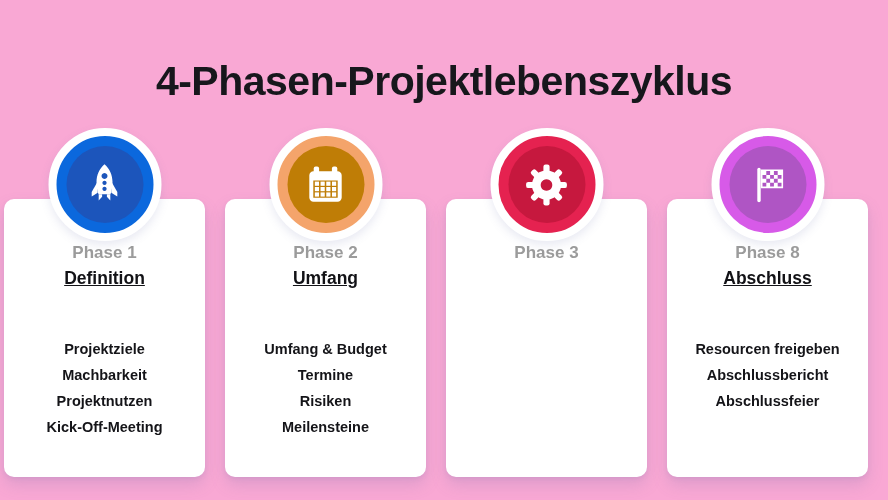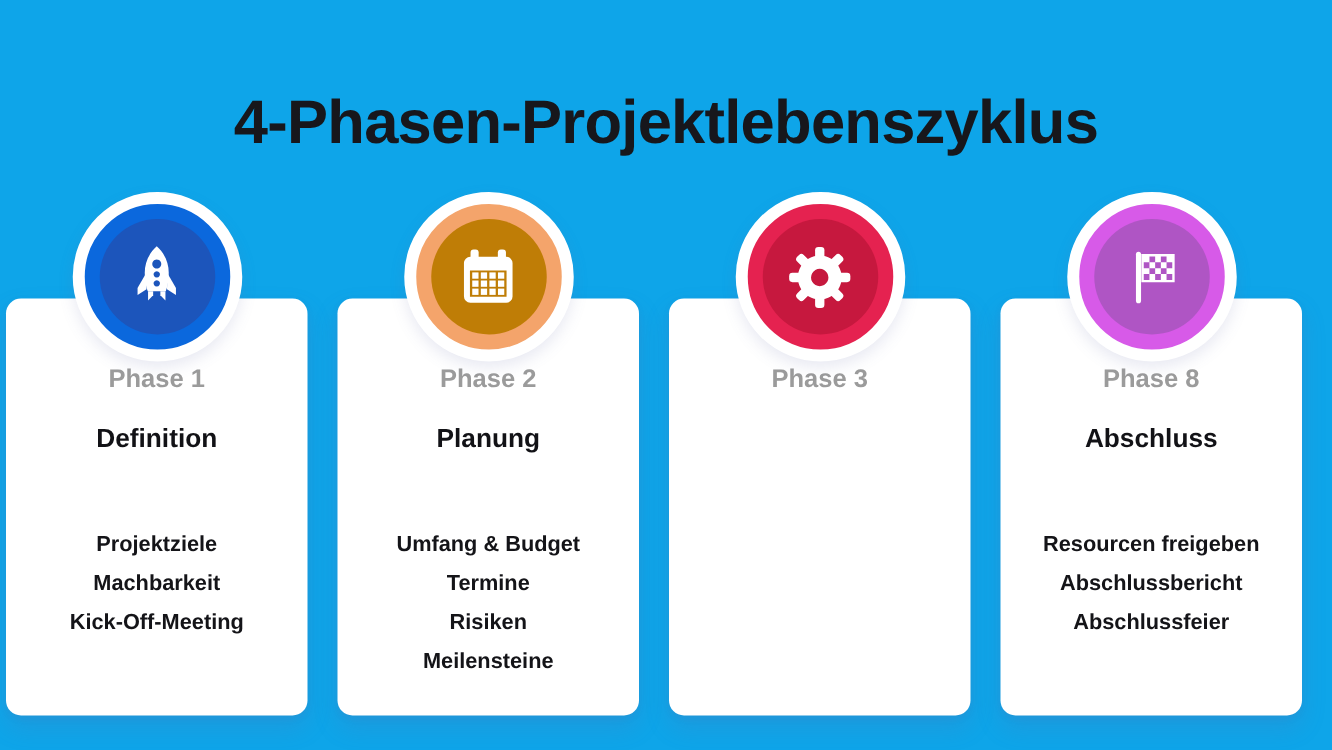--- a/index.html
+++ b/index.html
@@ -54,40 +54,41 @@
   .badge-inner svg { display: block; }
   .phase-label {
     margin: 0;
     padding-top: 44px;
     font-size: 17px;
     line-height: 20px;
     font-weight: 700;
     color: #9b9b9b;
   }
   .card-title {
-    margin-top: 17px;
+    margin-top: 3px;
     height: 50px;
     font-size: 17.5px;
     line-height: 25px;
     font-weight: 700;
     color: #121216;
     white-space: pre-line;
+    text-decoration: underline;
   }
   .items { margin-top: 20px; }
   .item {
     font-size: 14.5px;
     line-height: 26px;
     font-weight: 600;
     color: #141418;
   }
 </style>
 </head>
 <body>
 
-<div class="canvas" style="background-color: #0ea5e9;">
+<div class="canvas" style="background-color: #f9a8d4;">
 
   <h1 class="page-title">4-Phasen-Projektlebenszyklus</h1>
 
   <div class="cards">
 
     <div class="card">
       <div class="badge" style="background-color: rgb(11, 104, 221);">
         <div class="badge-inner" style="background-color: rgb(28, 85, 187);">
           <svg width="48" height="48" viewBox="0 0 24 24" fill="#ffffff">
             <path fill-rule="evenodd" d="M12 1.6 C9.4 3.9 8 7.1 8 10.4 C8 12.7 8.3 14.8 9 16.6 L15 16.6 C15.7 14.8 16 12.7 16 10.4 C16 7.1 14.6 3.9 12 1.6 Z M12 6 a1.5 1.5 0 1 0 0.01 0 Z M12 9.9 a1.05 1.05 0 1 0 0.01 0 Z M12 12.9 a1.05 1.05 0 1 0 0.01 0 Z"></path>
@@ -96,20 +97,21 @@
             <path d="M9.1 16.6 L9.1 19.7 L10.8 17.9 L10.8 16.6 Z"></path>
             <path d="M14.9 16.6 L14.9 19.7 L13.2 17.9 L13.2 16.6 Z"></path>
           </svg>
         </div>
       </div>
       <div class="phase-label">Phase 1</div>
       <div class="card-title">Definition</div>
       <div class="items">
         <div class="item">Projektziele</div>
         <div class="item">Machbarkeit</div>
+        <div class="item">Projektnutzen</div>
         <div class="item">Kick-Off-Meeting</div>
       </div>
     </div>
 
     <div class="card">
       <div class="badge" style="background-color: rgb(244, 164, 107);">
         <div class="badge-inner" style="background-color: rgb(191, 125, 6);">
           <svg width="48" height="48" viewBox="0 0 24 24" fill="#ffffff">
             <rect x="6.1" y="2.7" width="2.7" height="4.2" rx="1"></rect>
             <rect x="15.2" y="2.7" width="2.7" height="4.2" rx="1"></rect>
@@ -123,21 +125,21 @@
               <rect x="12.38" y="13.0" width="2.1" height="2.1"></rect>
               <rect x="15.24" y="13.0" width="2.1" height="2.1"></rect>
             <rect x="6.66" y="15.7" width="2.1" height="2.1"></rect>
               <rect x="9.52" y="15.7" width="2.1" height="2.1"></rect>
               <rect x="12.38" y="15.7" width="2.1" height="2.1"></rect>
               <rect x="15.24" y="15.7" width="2.1" height="2.1"></rect>
           </svg>
         </div>
       </div>
       <div class="phase-label">Phase 2</div>
-      <div class="card-title">Planung</div>
+      <div class="card-title">Umfang</div>
       <div class="items">
         <div class="item">Umfang &amp; Budget</div>
         <div class="item">Termine</div>
         <div class="item">Risiken</div>
         <div class="item">Meilensteine</div>
       </div>
     </div>
 
     <div class="card">
       <div class="badge" style="background-color: rgb(229, 34, 80);">

